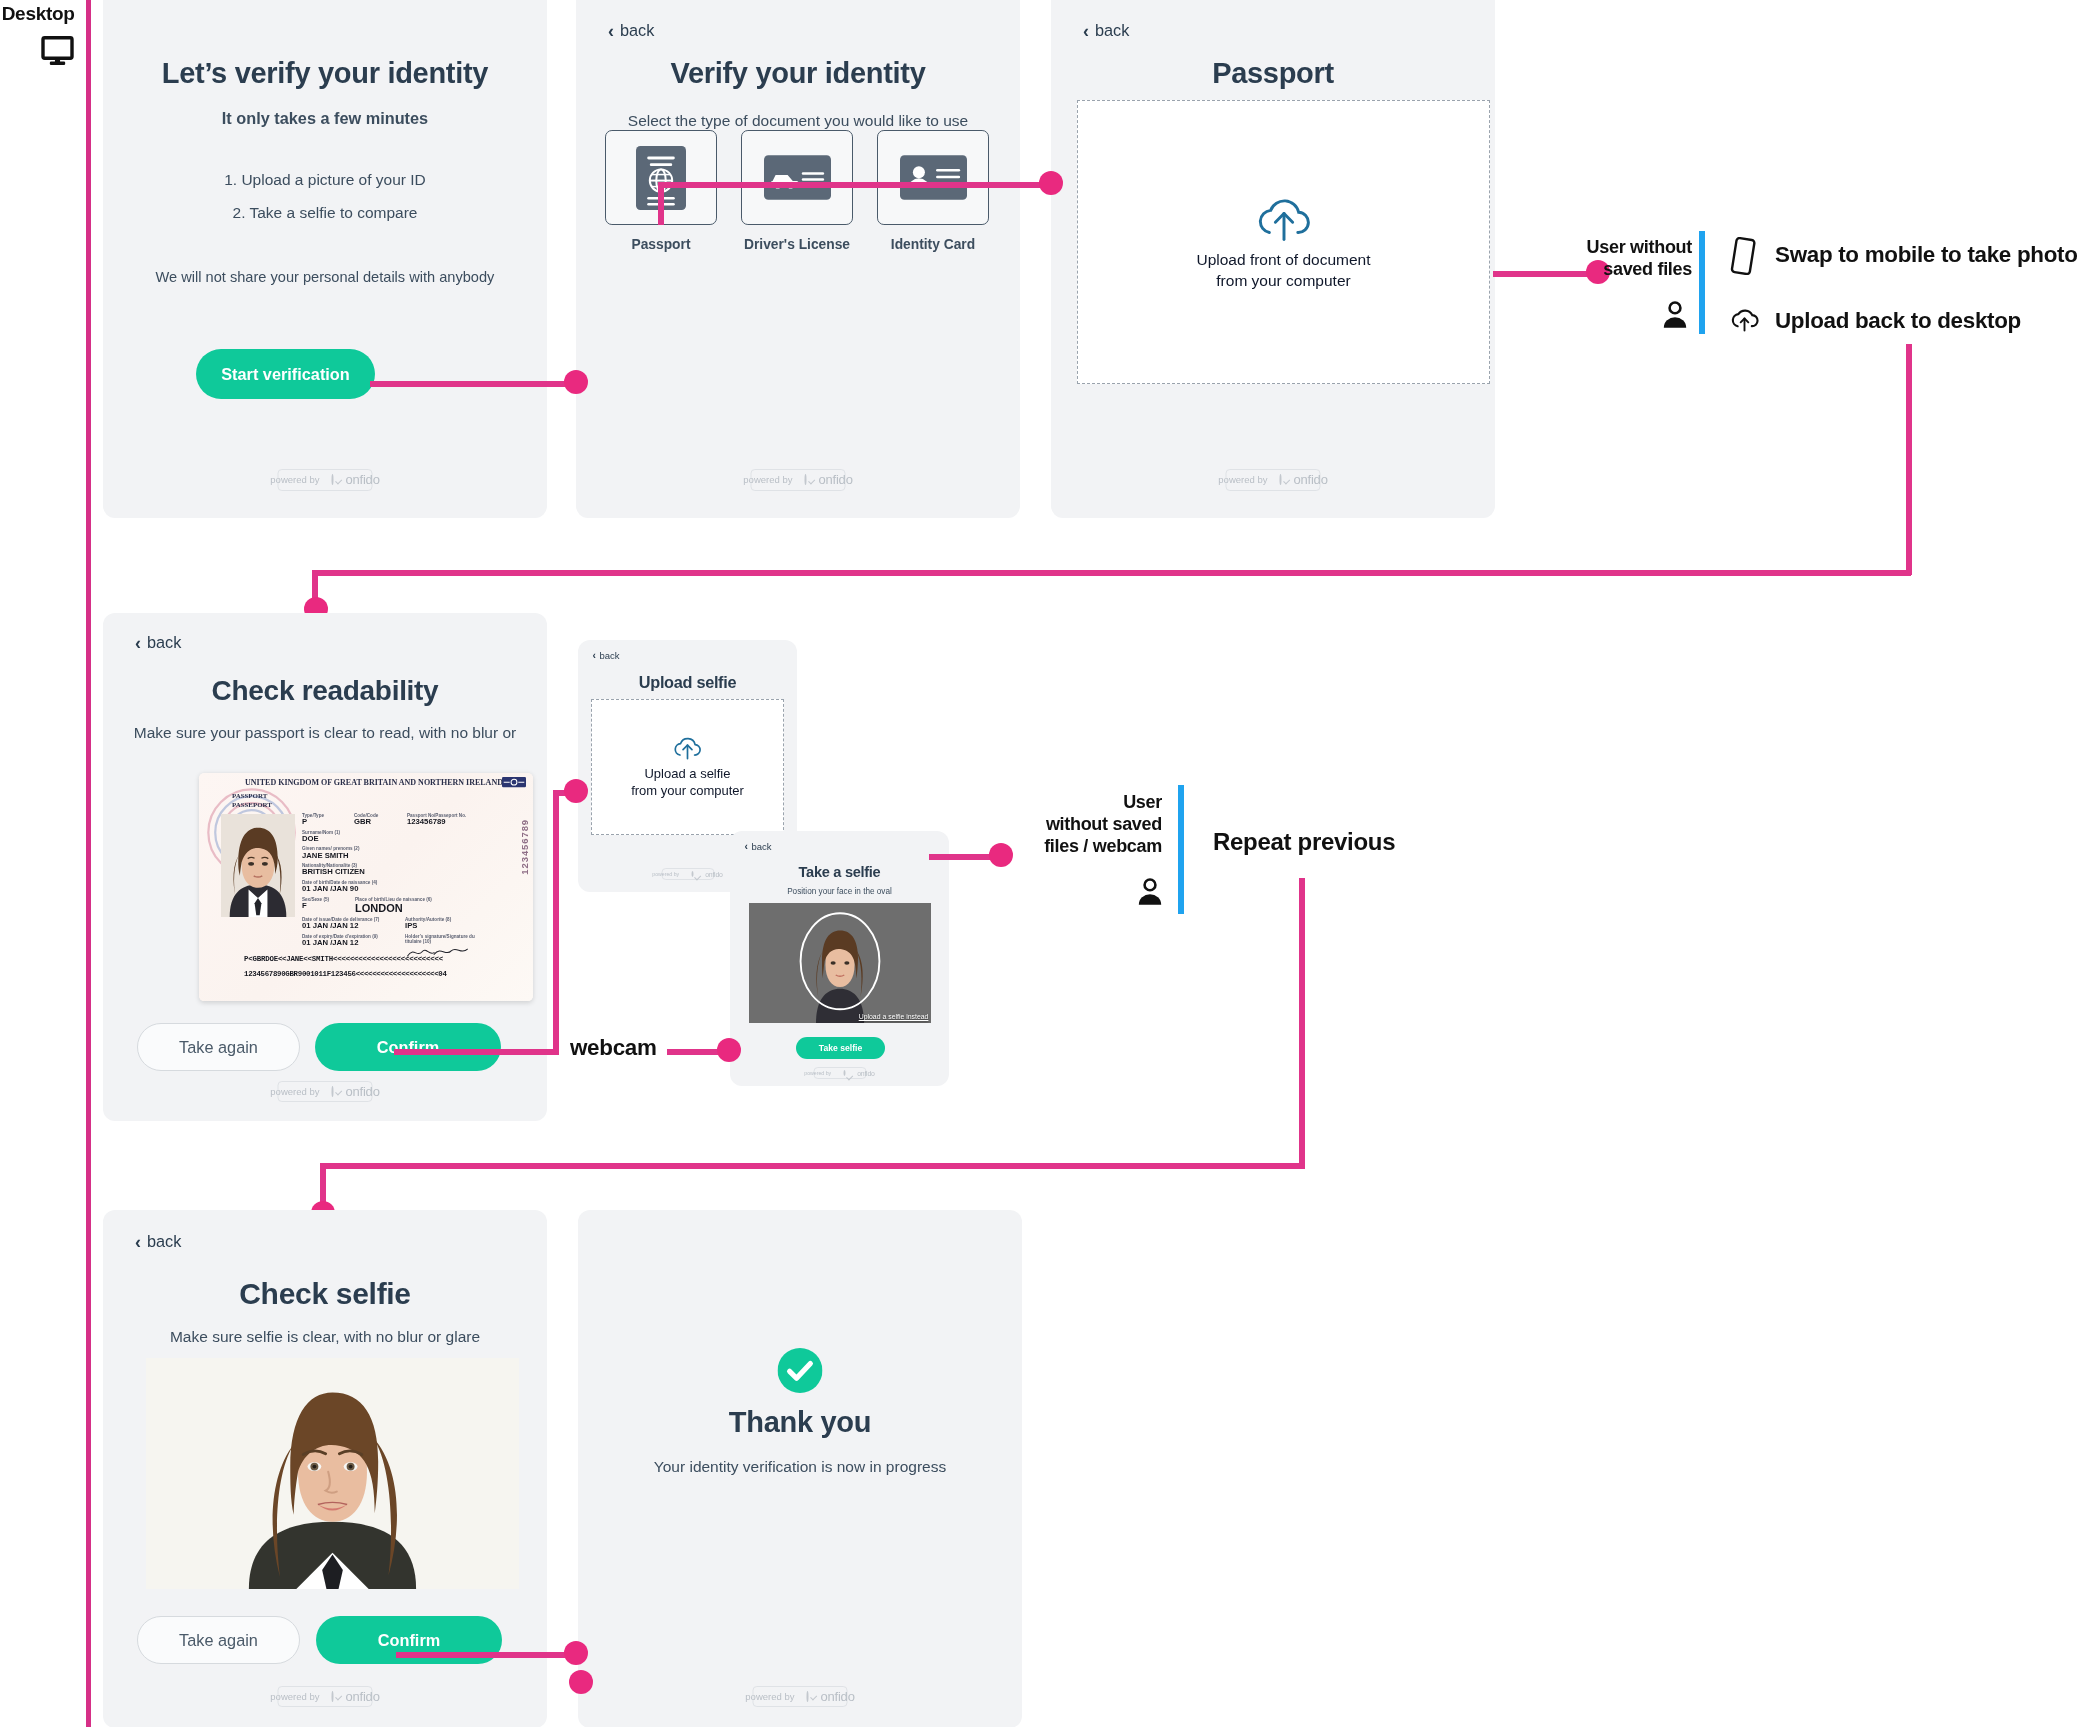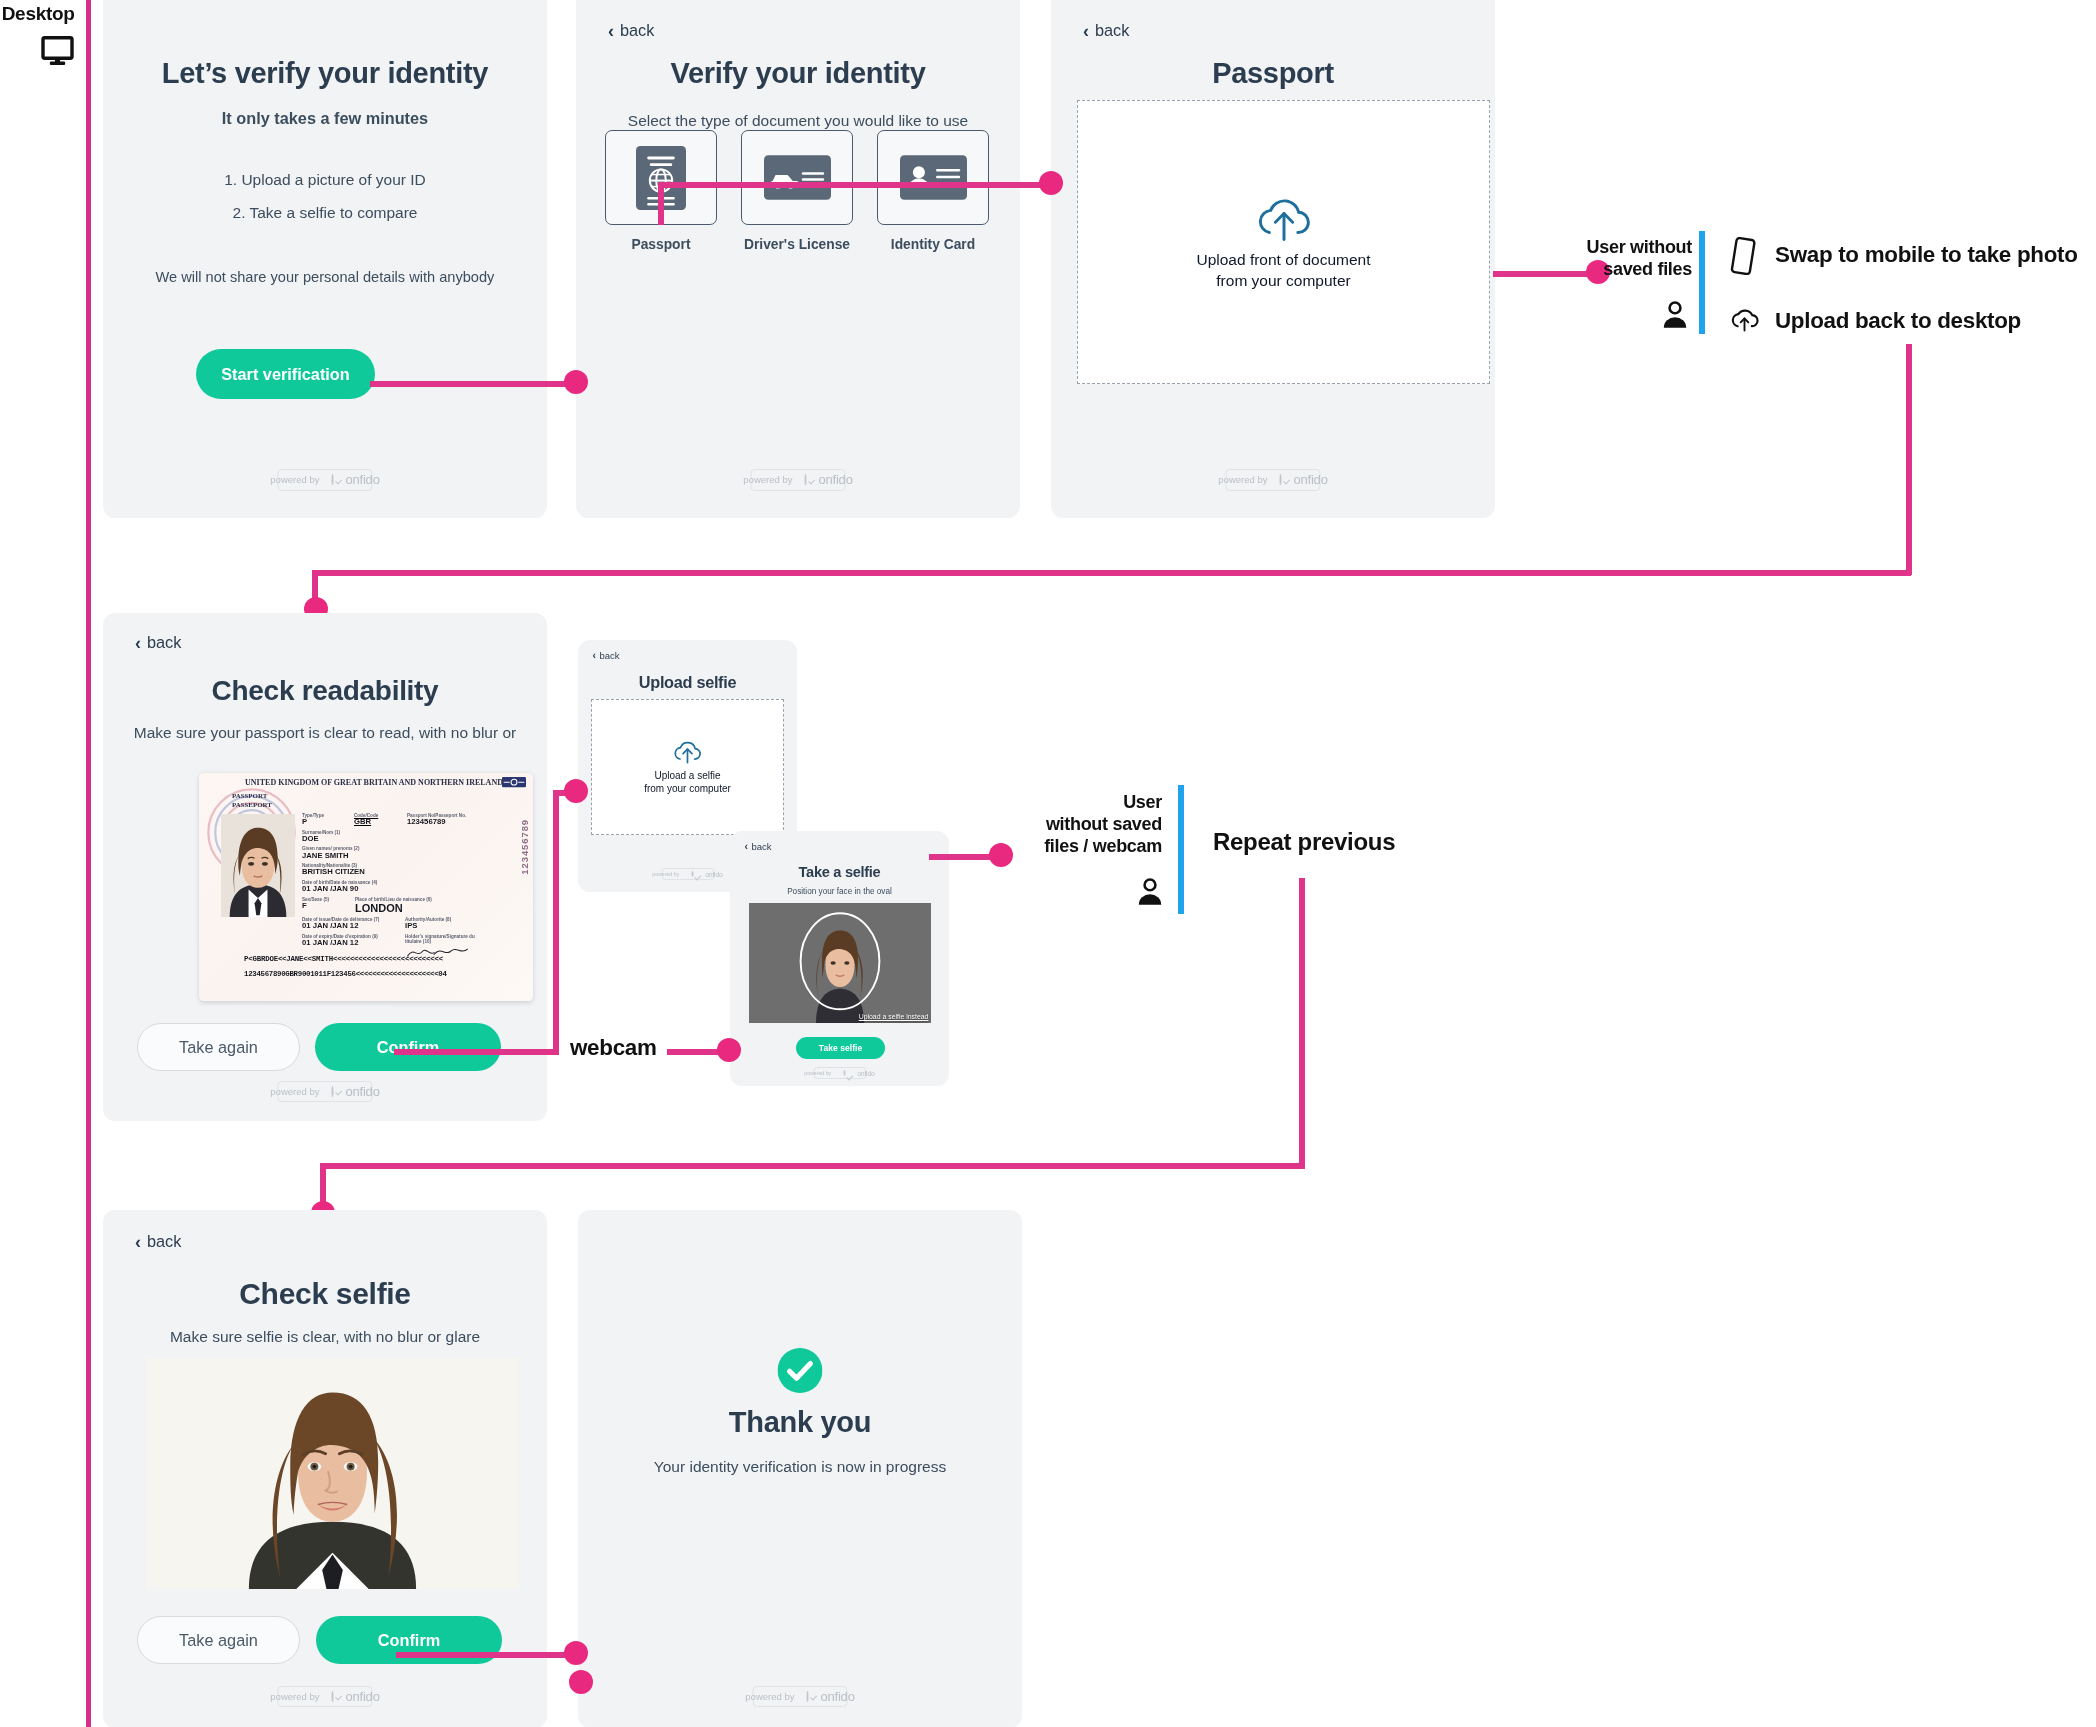--- a/index.html
+++ b/index.html
@@ -341,21 +341,21 @@
             <path d="M43 98 L47 104 L45 118 L41 118 L39 104 Z" fill="#23242a"></path>
           </svg>
       </div>
 
       <div style="position:absolute; left:103px; top:40px; width:181px; font-size:4.6px; line-height:1.15;">
         <div style="display:flex;">
           <div style="width:52px;">
               <div class="pp-lbl">Type/Type</div>
               <div class="pp-val" style="font-size:7.7px;">P</div>
             </div>
-          <div style="width:53px;text-decoration:underline;">
+          <div style="width:53px;">
               <div class="pp-lbl">Code/Code</div>
               <div class="pp-val" style="font-size:7.7px;">GBR</div>
             </div>
           <div style="width:76px;">
               <div class="pp-lbl">Passport No/Passeport No.</div>
               <div class="pp-val" style="font-size:7.7px;">123456789</div>
             </div>
         </div>
         <div style="margin-top:2.6px;">
             <div class="pp-lbl">Surname/Nom (1)</div>
@@ -426,21 +426,21 @@
       <span class="chev" style="font-size:10.3px;">‹</span>
       <span>back</span>
     </div>
     <h1 style="margin-top:33px; font-size:16.3px;">Upload selfie</h1>
     <div class="dropzone" style="left:13px; top:59px; width:193px; height:136px; border-width:1.2px;">
       <svg width="33" height="26" viewBox="0 0 74 58">
           <path d="M20 47 a13 13 0 0 1 1.5 -25.7 A17 17 0 0 1 54 23.5 a11.5 11.5 0 0 1 -1 23.5" fill="none" stroke="#1f6f9c" stroke-width="3.8" stroke-linecap="round"></path>
           <line x1="37" y1="25" x2="37" y2="55" stroke="#1f6f9c" stroke-width="3.8" stroke-linecap="round"></line>
           <polyline points="27,35 37,25 47,35" fill="none" stroke="#1f6f9c" stroke-width="3.8" stroke-linecap="round" stroke-linejoin="round"></polyline>
         </svg>
-      <div class="dz-label" style="font-size:10px; margin-top:4.3px;">
+      <div class="dz-label" style="font-size:13px; margin-top:4.3px;">
         <div>Upload a selfie</div>
         <div>from your computer</div>
       </div>
     </div>
     <div class="onfido" style="bottom:12px; width:53px; height:12px;">
       <span class="pb" style="font-size:5.2px;">powered by</span>
       <span class="ofd-mark" style="width:6px; height:6px; border-width:0.9px; vertical-align:-0.9px;"></span>
       <span class="ofd" style="font-size:6.9px;">onfido</span>
     </div>
   </div>

